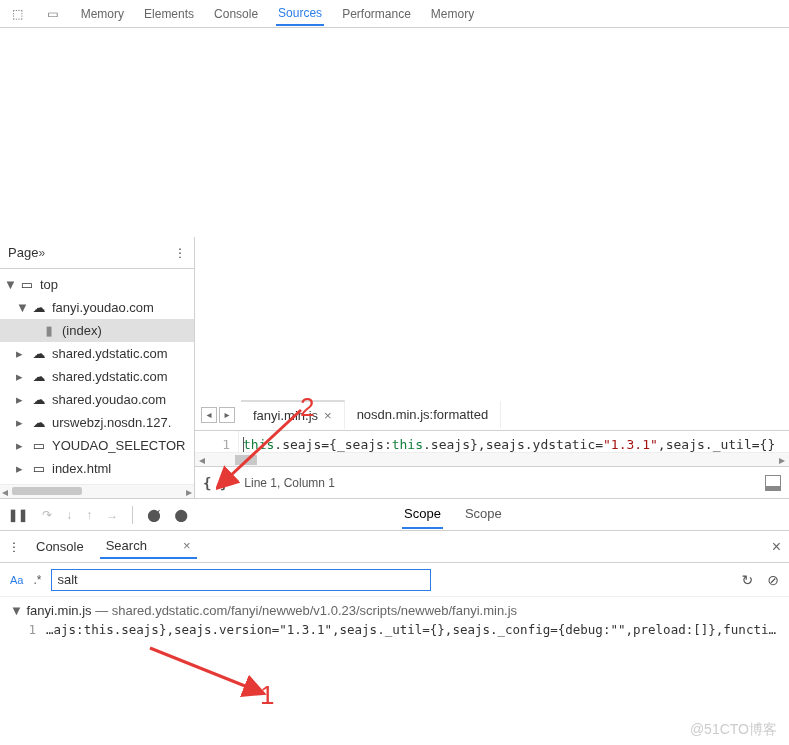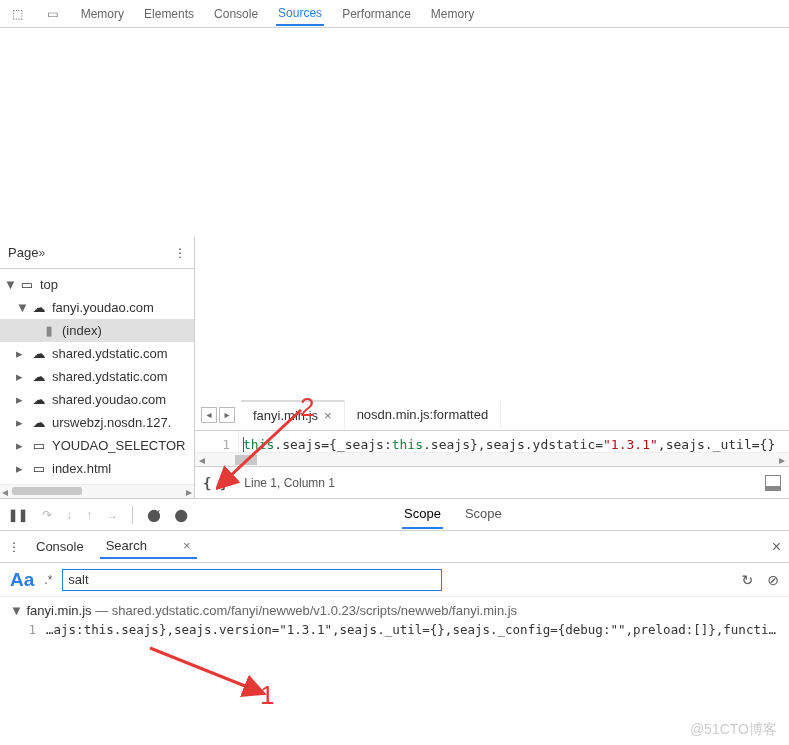--- a/index.html
+++ b/index.html
@@ -56,21 +56,21 @@
 .scope-tabs { display: flex; gap: 20px; margin-left: 20px; }
 .scope-tab { padding: 6px 2px; cursor: pointer; font-size: 13px; }
 .scope-tab.active { border-bottom: 2px solid var(--accent); color: #000000; }
 
 .drawer-tabs { height: 32px; border-top: 1px solid #d0d0d0; display: flex; align-items: center; padding: 0 8px; gap: 10px; }
 .drawer-tab { padding: 4px 6px; cursor: pointer; font-size: 13px; display: flex; gap: 6px; align-items: center; }
 .drawer-tab.active { border-bottom: 2px solid var(--accent); gap: 36px; }
 .drawer-close { margin-left: auto; font-size: 16px; color: #666; cursor: pointer; }
 
 .search-bar { height: 34px; border-top: 1px solid #d0d0d0; display: flex; align-items: center; padding: 0 10px; gap: 10px; }
-.search-aa { color: var(--accent); font-weight: bold; font-size: 19px; }
+.search-aa { color: var(--accent); font-weight: normal; font-size: 11px; }
 .search-rx { color: #555; }
 .search-input { width: 380px; height: 22px; border: 1px solid var(--accent); padding: 2px 5px; font-size: 13px; color: #333; outline: none; }
 .search-actions { margin-left: auto; display: flex; gap: 14px; color: #555; font-size: 14px; }
 
 .result-head { padding: 6px 10px 2px; color: #666; border-top: 1px solid #eee; font-size: 13px; }
 .result-head .file { color: #333; }
 .result-line { padding: 2px 10px 10px 24px; font-family: Consolas, monospace; font-size: 12.5px; color: #333; display: flex; gap: 10px; }
 .result-line .ln { color: #999; width: 12px; text-align: right; }
 .result-line .txt { flex: 1; white-space: nowrap; overflow: hidden; text-overflow: ellipsis; }
 

